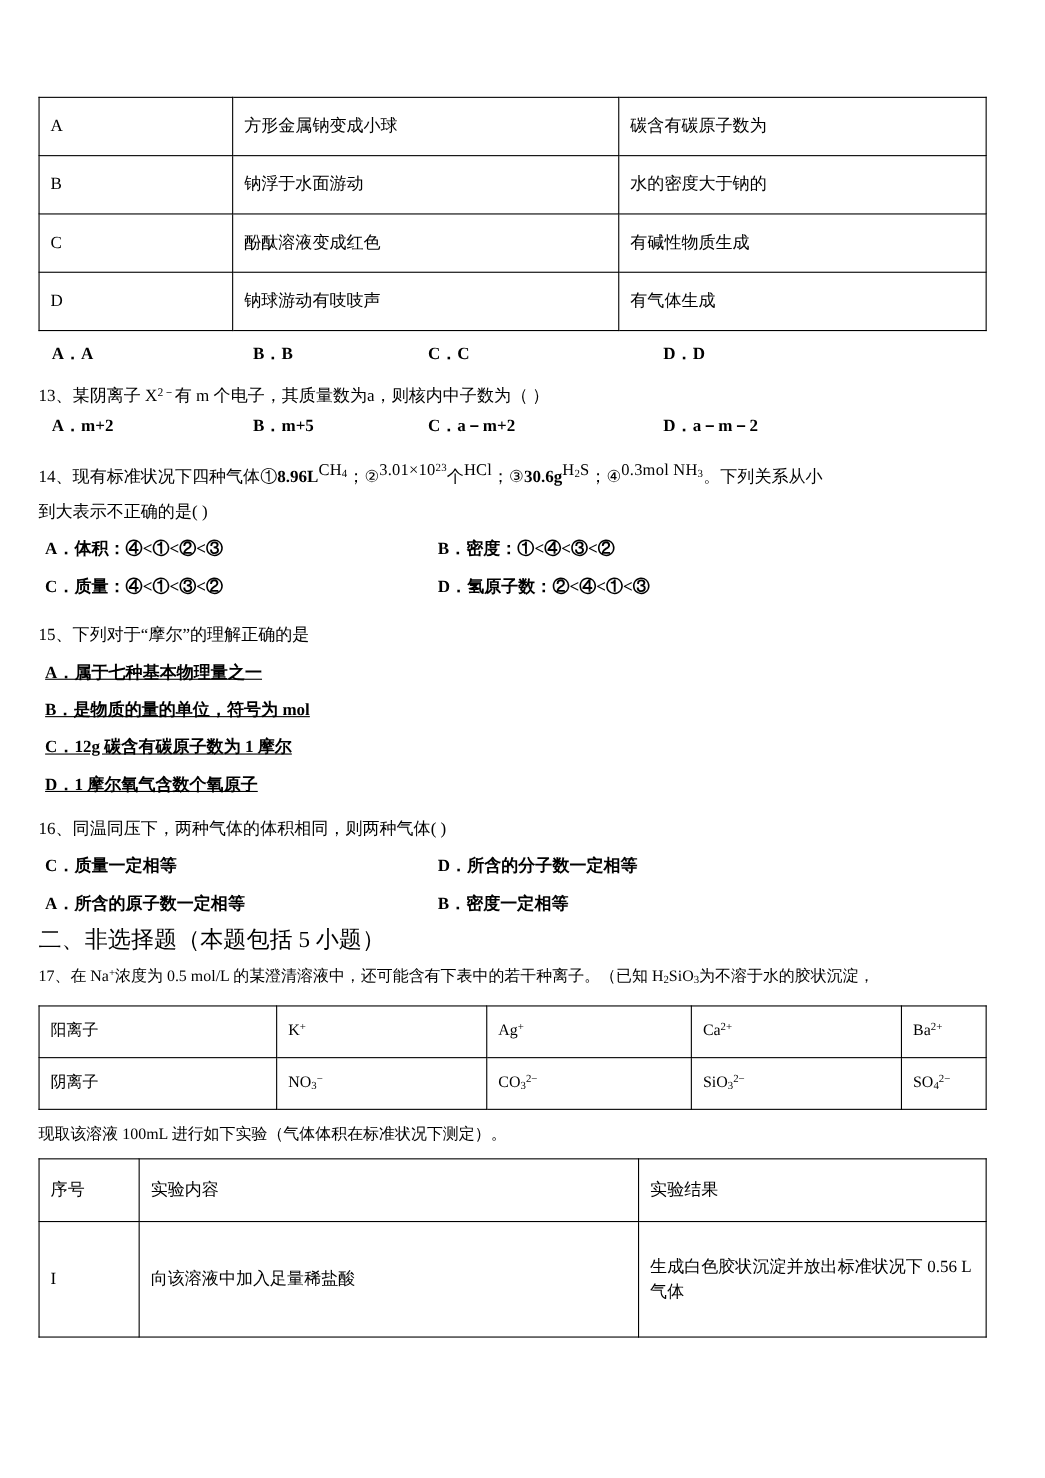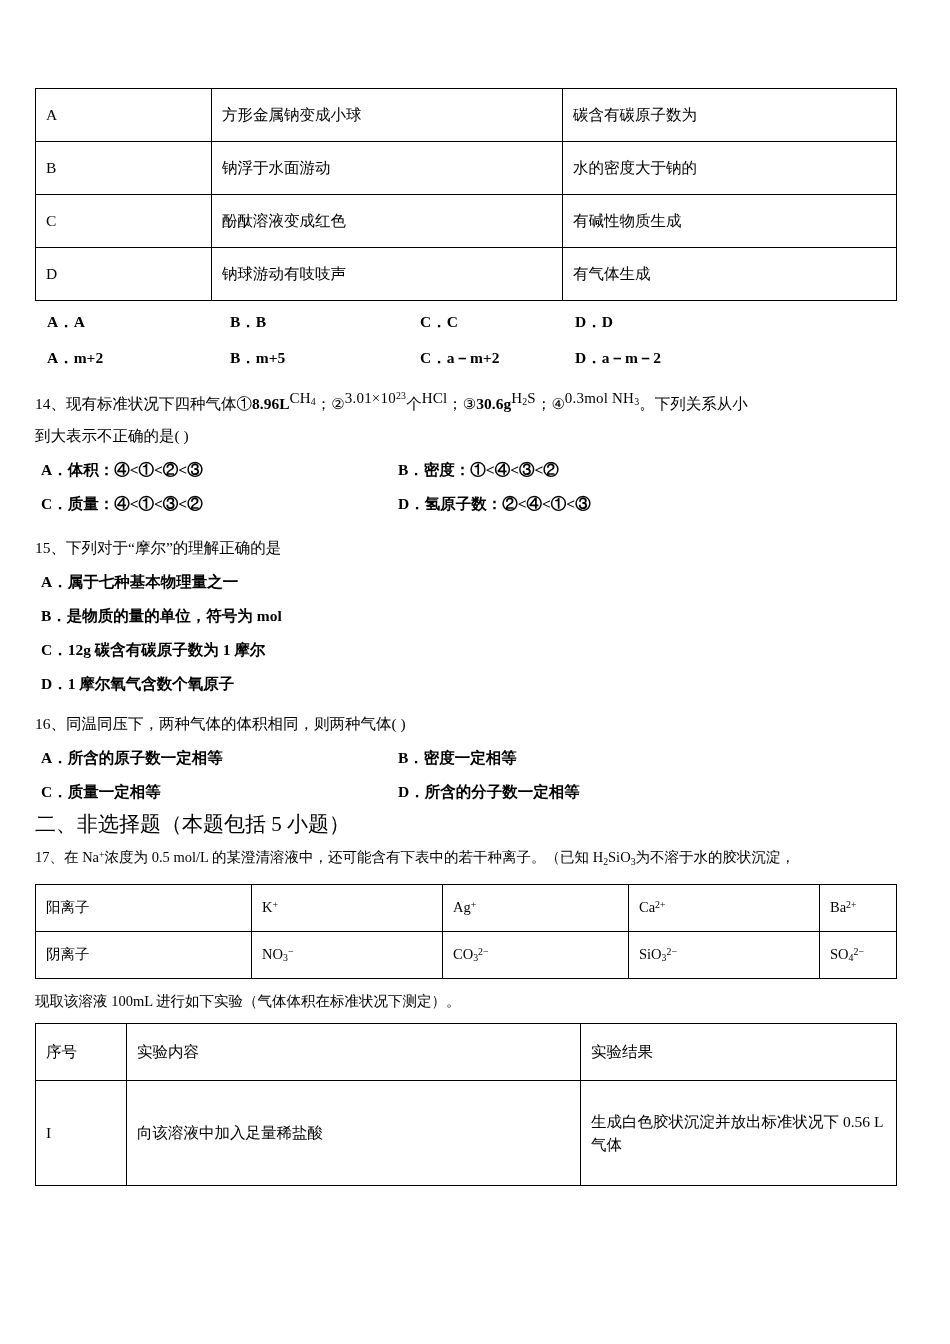--- a/index.html
+++ b/index.html
@@ -72,22 +72,22 @@
     line-height: 30px;
     position: relative;
   }
   .optrow .opt {
     position: absolute;
     top: 0;
     white-space: nowrap;
   }
   .opt-a { left: 12px; }
   .opt-b { left: 195px; }
-  .opt-c { left: 385px; }
-  .opt-d { left: 540px; }
+  .opt-c { left: 354px; }
+  .opt-d { left: 568px; }
 
   .opt2row {
     display: block;
     font-size: 15.5px;
     font-weight: bold;
     height: 34px;
     line-height: 34px;
     position: relative;
   }
   .opt2row .o1 { position: absolute; left: 6px; white-space: nowrap; }
@@ -102,20 +102,21 @@
   .qline.tall { height: 34px; line-height: 34px; }
   .stem-num { font-family: "Liberation Serif", serif; }
 
   .single-opt {
     font-size: 15.5px;
     font-weight: bold;
     height: 34px;
     line-height: 34px;
     padding-left: 6px;
     white-space: nowrap;
+    text-decoration: underline;
   }
 
   .sec-head {
     font-size: 21px;
     height: 30px;
     line-height: 30px;
     white-space: nowrap;
   }
 
   .para {
@@ -186,20 +187,23 @@
 
     <div class="optrow">
       <span class="opt opt-a">A．A</span>
       <span class="opt opt-b">B．B</span>
       <span class="opt opt-c">C．C</span>
       <span class="opt opt-d">D．D</span>
     </div>
 
     <div class="spacer-6"></div>
 
+    <div class="qline">
+      <span class="stem-num">13、</span><span>某阴离子 X</span><sup>2－</sup><span>有 m 个电子，其质量数为a，则核内中子数为（      ）</span>
+    </div>
 
     <div class="optrow">
       <span class="opt opt-a">A．m+2</span>
       <span class="opt opt-b">B．m+5</span>
       <span class="opt opt-c">C．a－m+2</span>
       <span class="opt opt-d">D．a－m－2</span>
     </div>
 
     <div class="spacer-6"></div>
 
@@ -227,26 +231,26 @@
     <div class="single-opt">B．是物质的量的单位，符号为 mol</div>
     <div class="single-opt">C．12g 碳含有碳原子数为 1 摩尔</div>
     <div class="single-opt">D．1 摩尔氧气含数个氧原子</div>
 
     <div class="spacer-6"></div>
 
     <div class="qline tall">
       <span class="stem-num">16、</span><span>同温同压下，两种气体的体积相同，则两种气体(      )</span>
     </div>
     <div class="opt2row">
+      <span class="o1">C．质量一定相等</span>
+      <span class="o2">D．所含的分子数一定相等</span>
+    </div>
+    <div class="opt2row">
       <span class="o1">A．所含的原子数一定相等</span>
       <span class="o2">B．密度一定相等</span>
-    </div>
-    <div class="opt2row">
-      <span class="o1">C．质量一定相等</span>
-      <span class="o2">D．所含的分子数一定相等</span>
     </div>
 
     <div class="sec-head">二、非选择题（本题包括 5 小题）</div>
 
     <div class="para">
       <span class="stem-num">17、</span><span>在 Na</span><sup>+</sup><span>浓度为 0.5 mol/L 的某澄清溶液中，还可能含有下表中的若干种离子。（已知 H</span><sub>2</sub><span>SiO</span><sub>3</sub><span>为不溶于水的胶状沉淀，</span>
     </div>
 
     <div class="spacer-6"></div>
 

